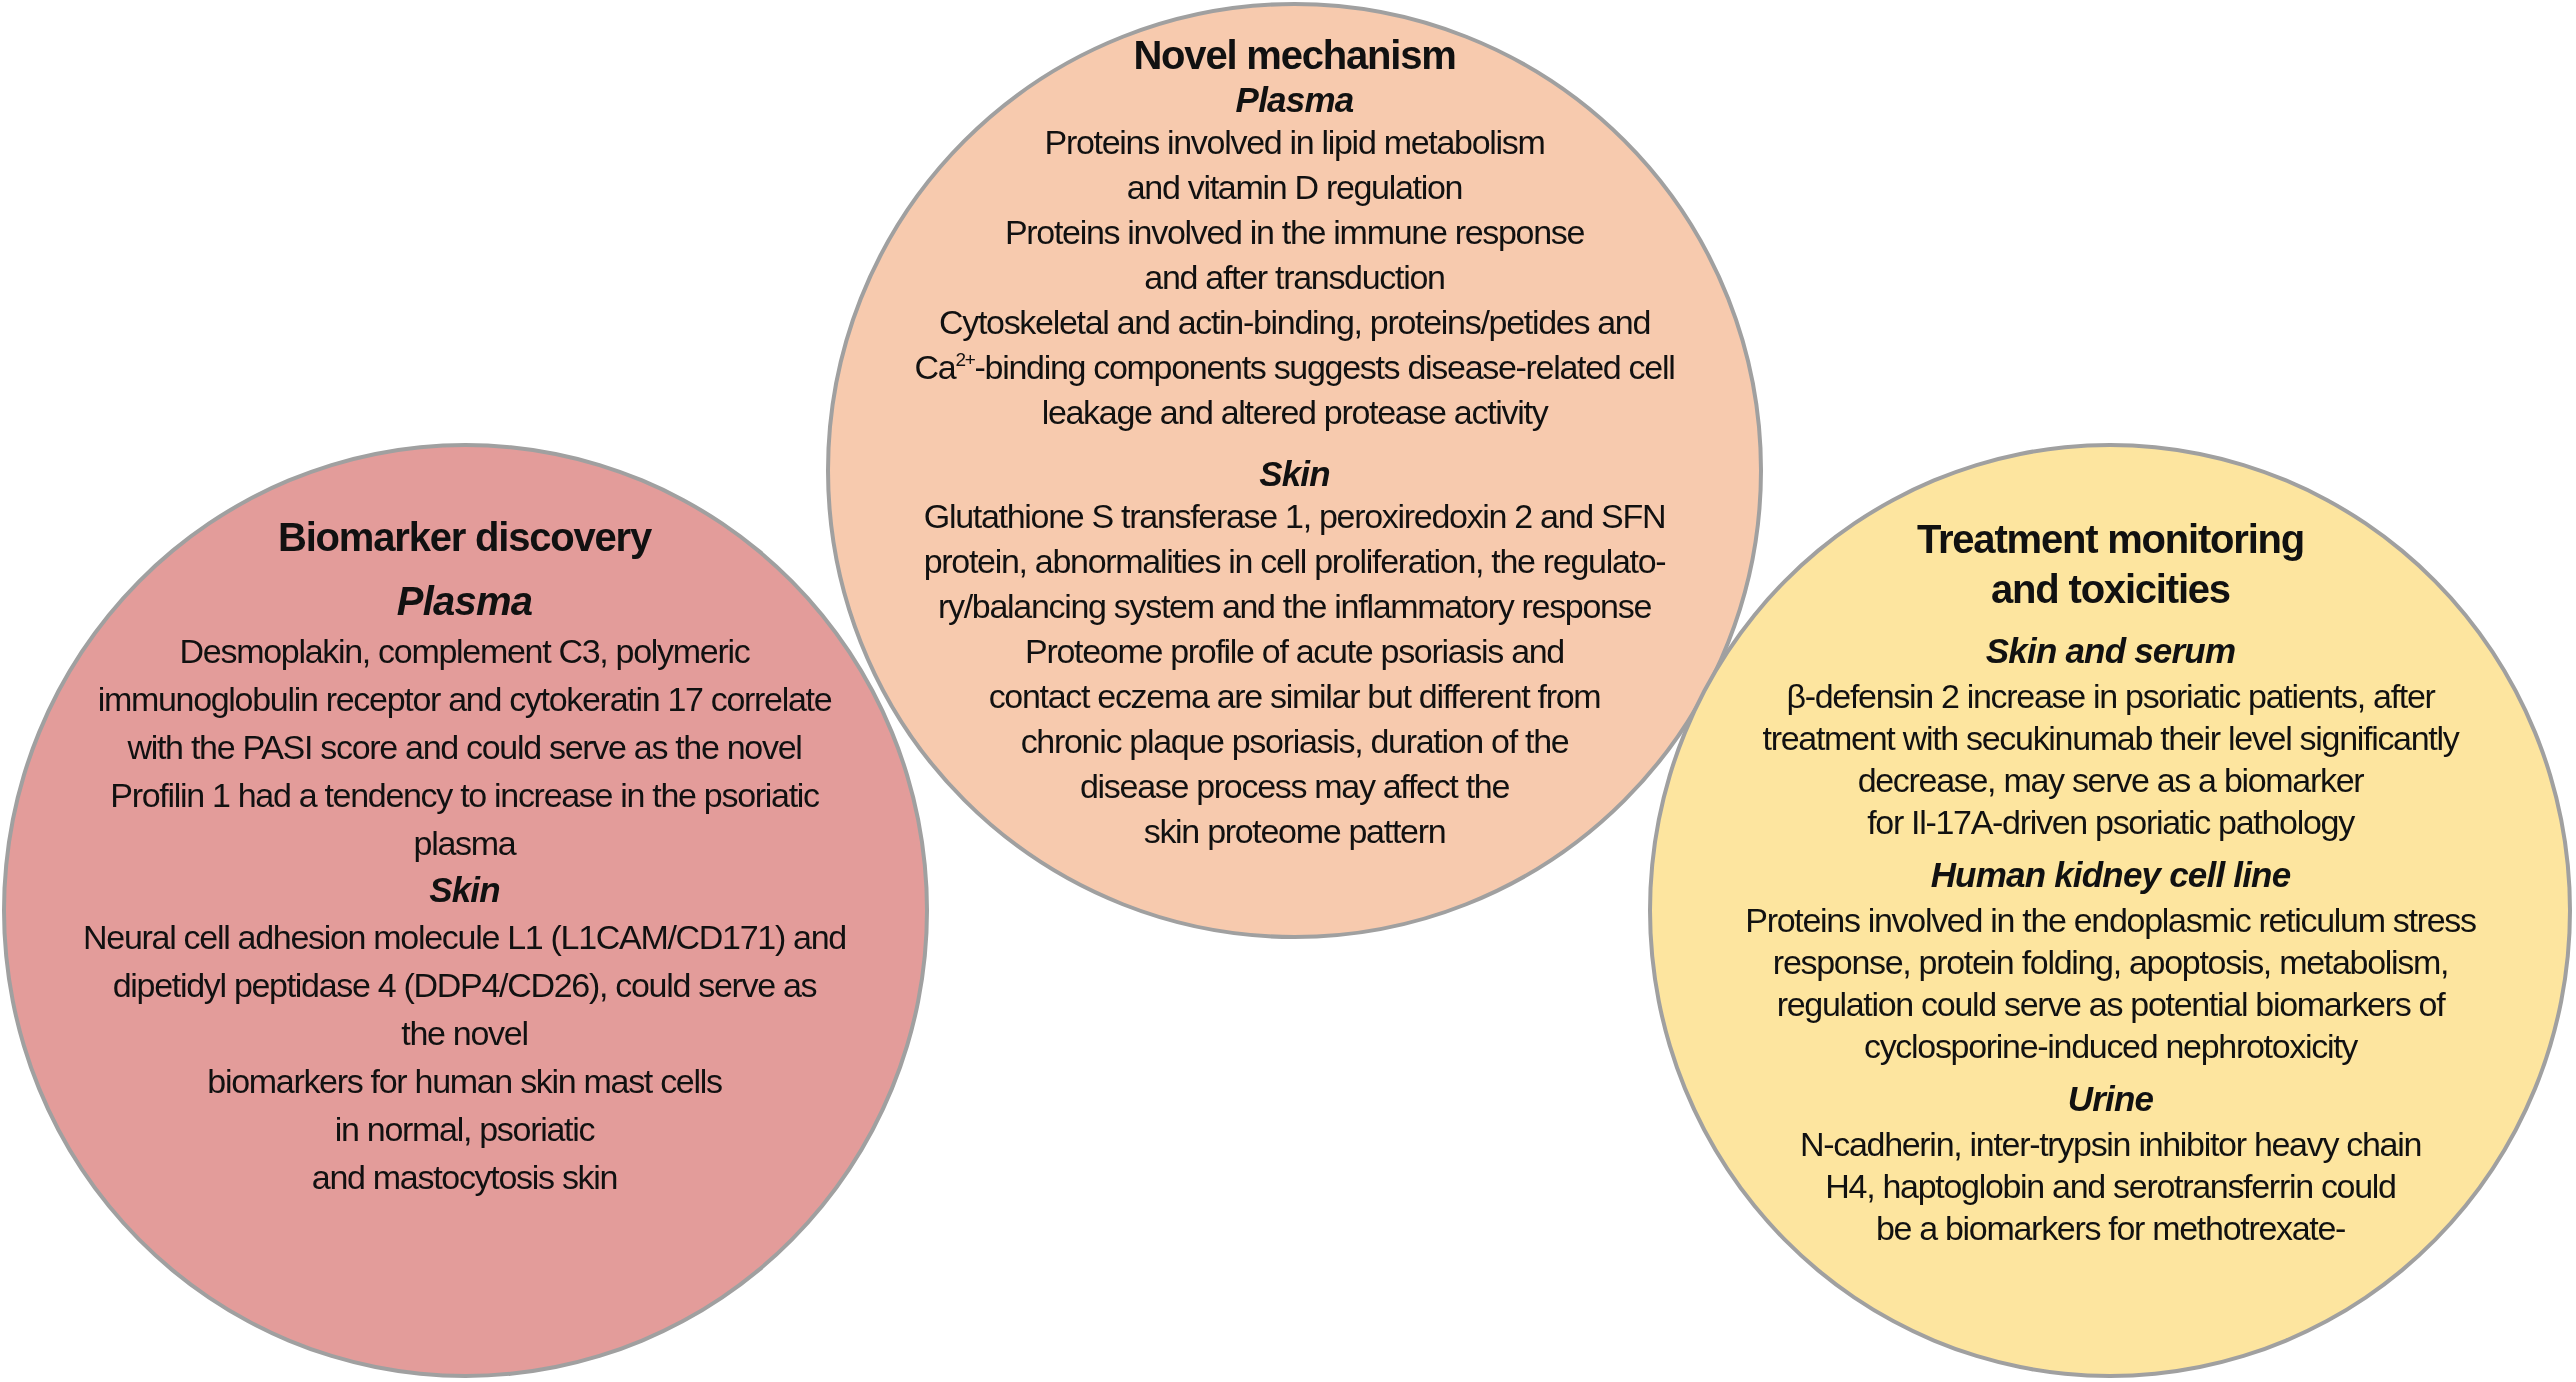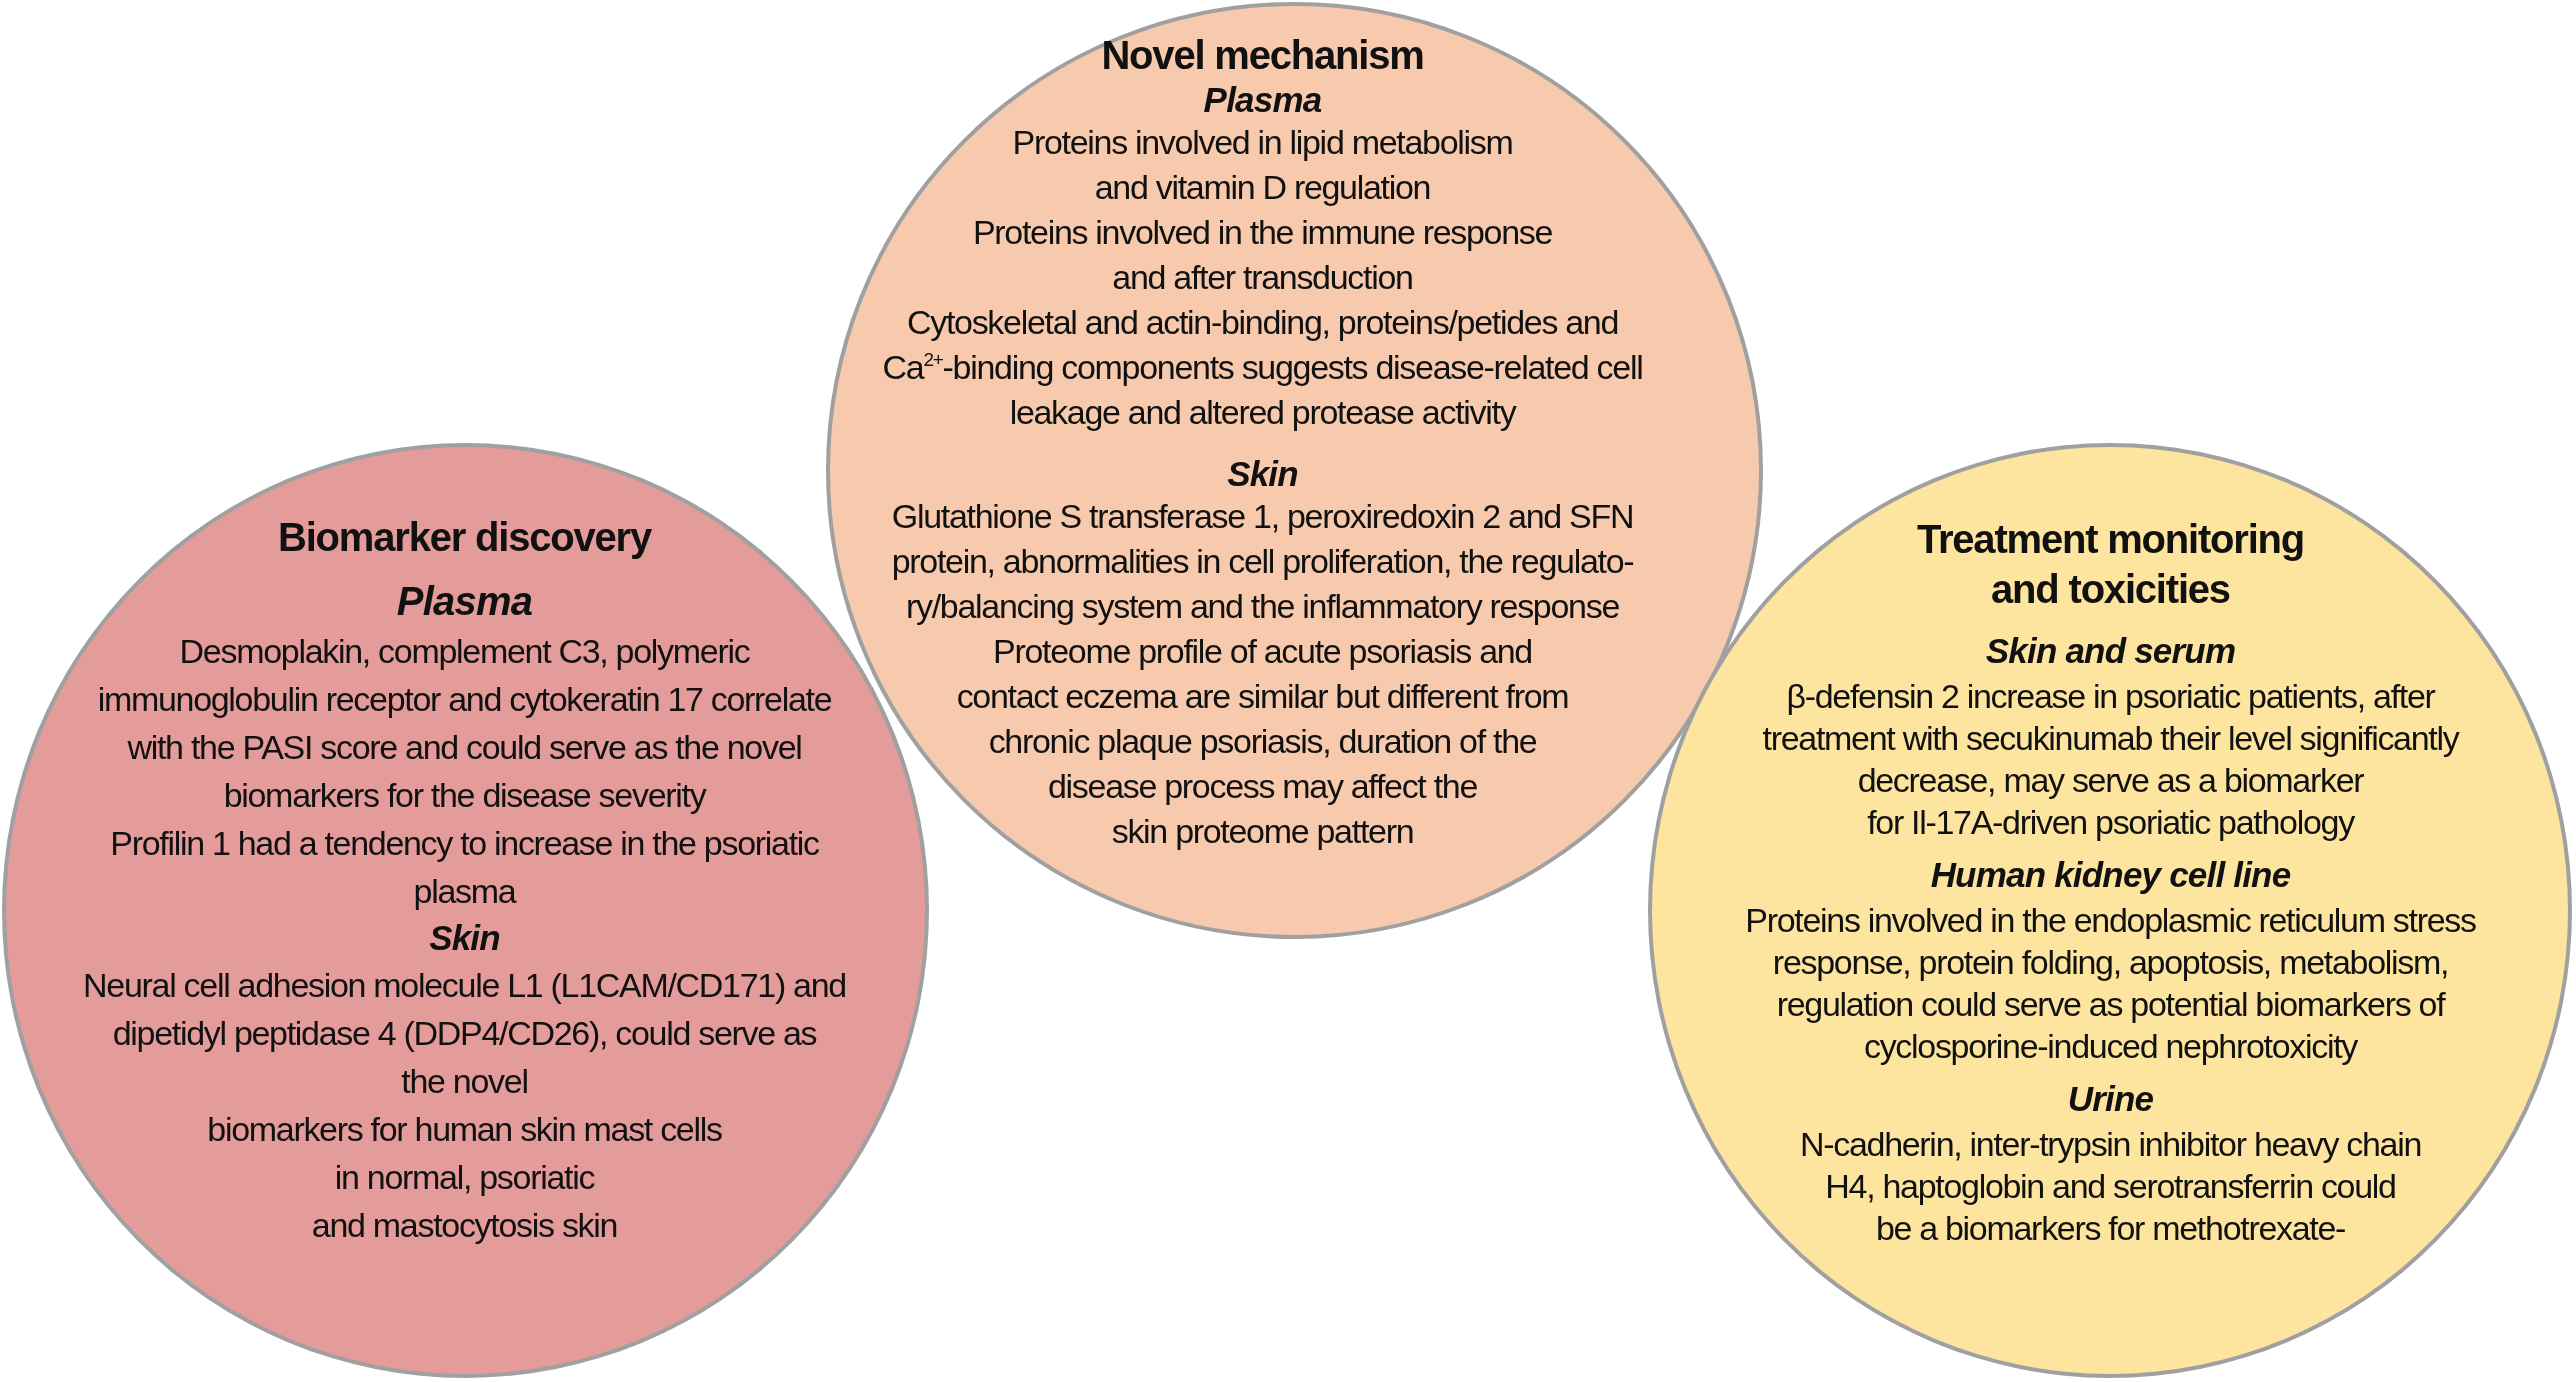--- a/index.html
+++ b/index.html
@@ -10,21 +10,21 @@
   #bubble-left   { left: 1.6px;    top: 443px; width: 927px; height: 935px; background: #e39c9a; }
   #bubble-center { left: 826px; top: 2.4px;   width: 937px; height: 937px; background: #f7caae; }
   #bubble-right  { left: 1648px; top: 443px; width: 924px; height: 935px; background: #fde59f; }
 
   .content { position: absolute; text-align: center; transform-origin: top center; }
   .content .title { font-weight: bold; font-size: 40px; line-height: 50px; letter-spacing: -1.2px; }
   .content .section { font-weight: bold; font-style: italic; font-size: 35px; letter-spacing: -0.8px; }
   .content .line { font-size: 34px; line-height: 45px; letter-spacing: -1.3px; white-space: nowrap; }
   .content sup { font-size: 19px; line-height: 0; vertical-align: 13px; }
 
-  #content-center { left: 822px; top: 30px; width: 881px; }
+  #content-center { left: 854px; top: 30px; width: 881px; }
   #content-center .section { line-height: 40px; }
   #content-center .gap { height: 19px; }
 
   #content-left { left: 32px; top: 512px; width: 865px; }
   #content-left .title { margin-bottom: 14.4px; }
   #content-left .section.plasma { font-size: 40px; line-height: 51px; }
   #content-left .section.skin { line-height: 46px; }
   #content-left .line { line-height: 48px; }
 
   #content-right { left: 1674px; top: 490px; width: 873px; }
@@ -61,21 +61,20 @@
   <div class="line" style="display: block;">disease process may affect the</div>
   <div class="line" style="display: block;">skin proteome pattern</div>
 </div>
 
 <div class="content" id="content-left">
   <div class="title">Biomarker discovery</div>
   <div class="section plasma">Plasma</div>
   <div class="line" style="display: block;">Desmoplakin, complement C3, polymeric</div>
   <div class="line" style="display: block;">immunoglobulin receptor and cytokeratin 17 correlate</div>
   <div class="line" style="display: block;">with the PASI score and could serve as the novel</div>
-  <div class="line" style="display: block;">biomarkers for the disease severity</div>
   <div class="line" style="display: block;">Profilin 1 had a tendency to increase in the psoriatic</div>
   <div class="line" style="display: block;">plasma</div>
   <div class="section skin">Skin</div>
   <div class="line" style="display: block;">Neural cell adhesion molecule L1 (L1CAM/CD171) and</div>
   <div class="line" style="display: block;">dipetidyl peptidase 4 (DDP4/CD26), could serve as</div>
   <div class="line" style="display: block;">the novel</div>
   <div class="line" style="display: block;">biomarkers for human skin mast cells</div>
   <div class="line" style="display: block;">in normal, psoriatic</div>
   <div class="line" style="display: block;">and mastocytosis skin</div>
 </div>

